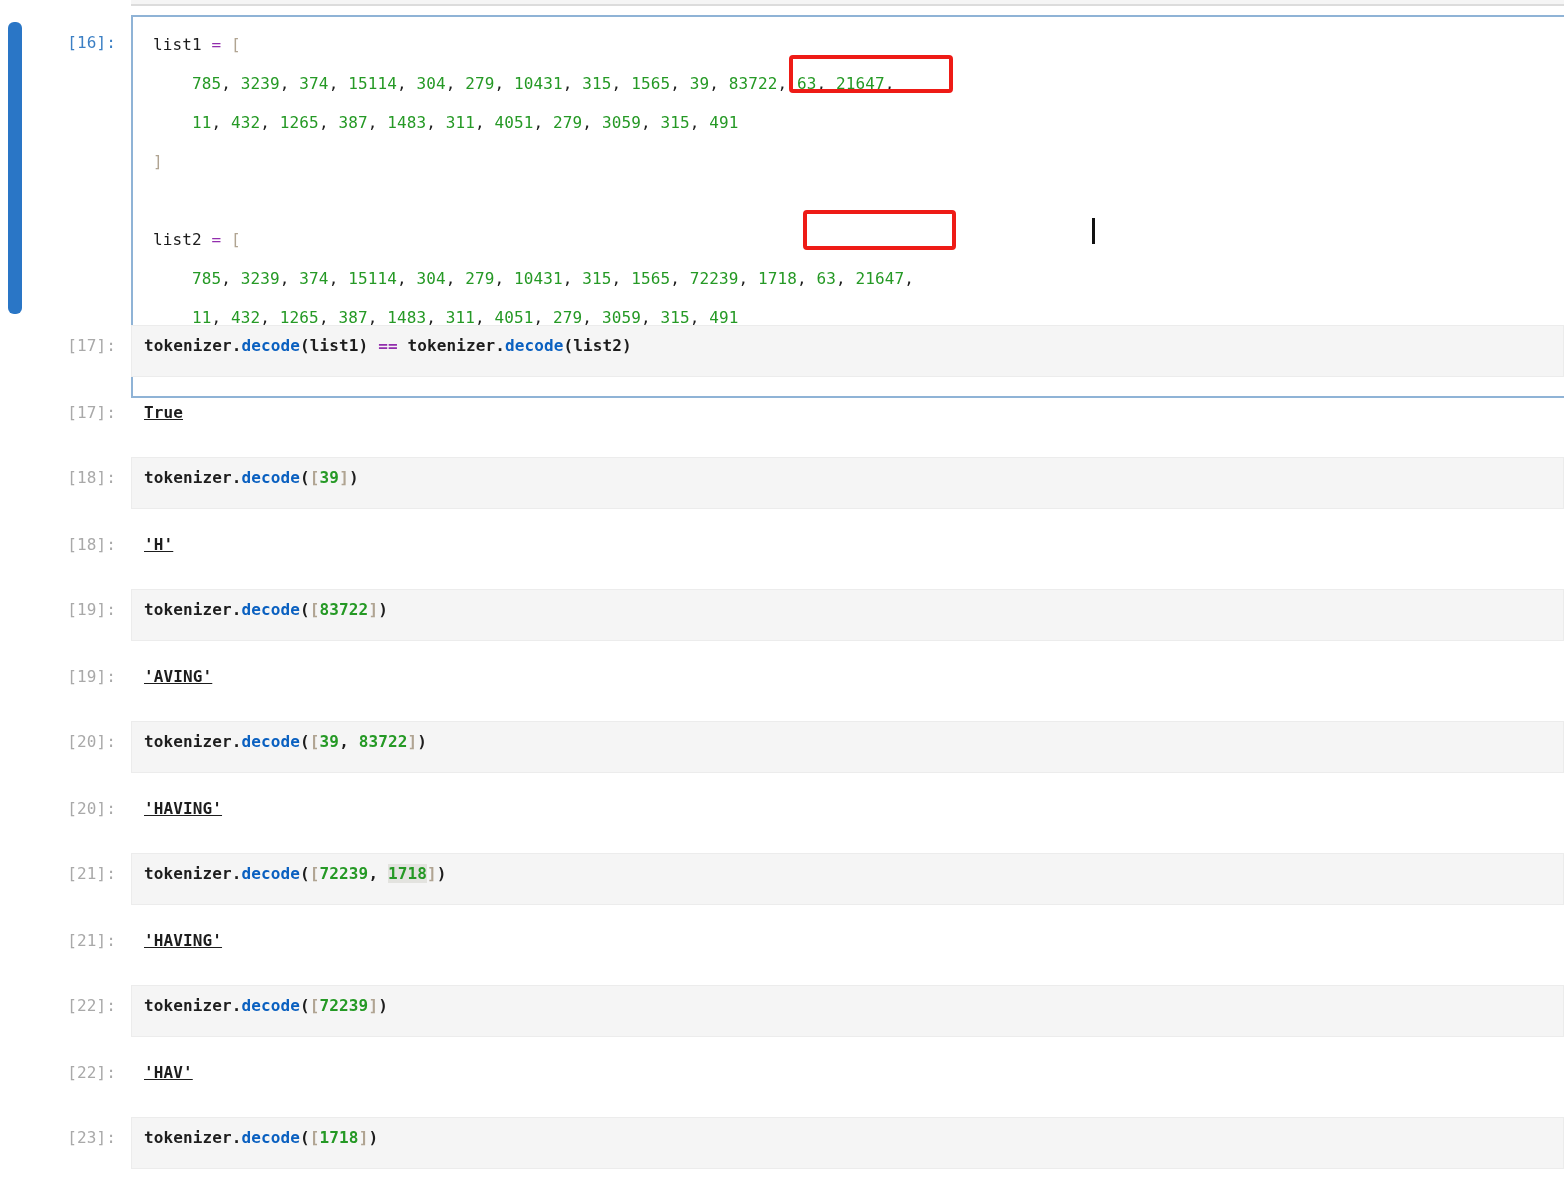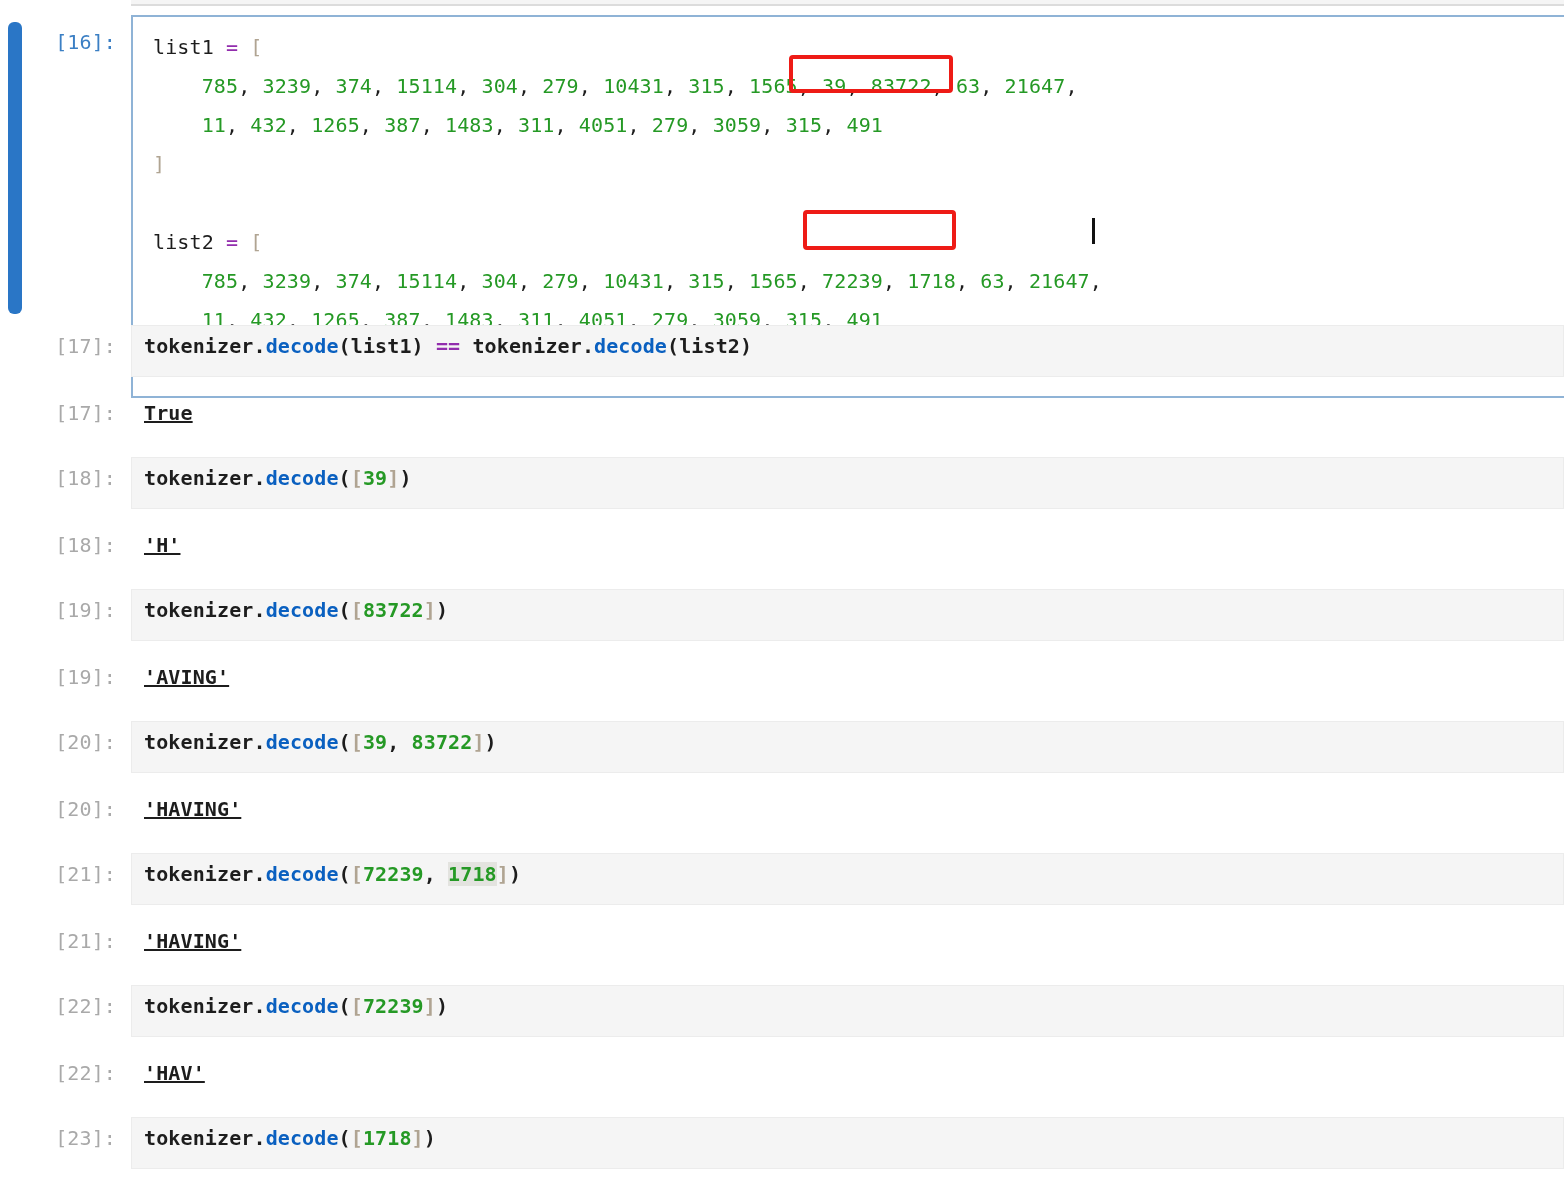--- a/index.html
+++ b/index.html
@@ -2,21 +2,21 @@
 <html><head>
 <meta charset="utf-8">
 <style>
   html,body{margin:0;padding:0;background:#ffffff;}
   #canvas{
     position:relative;
     width:1564px;height:1178px;
     background:#ffffff;
     overflow:hidden;
     font-family:"DejaVu Sans Mono",monospace;
-    font-size:20px;
+    font-size:16px;
     letter-spacing:0.12px;
     color:#1d1d1d;
   }
   
   .top-sliver{
     position:absolute;left:131px;right:0;top:0;height:4px;
     background:#f5f5f5;border-bottom:2px solid #dcdcdc;
   }
   
   .collapser{

